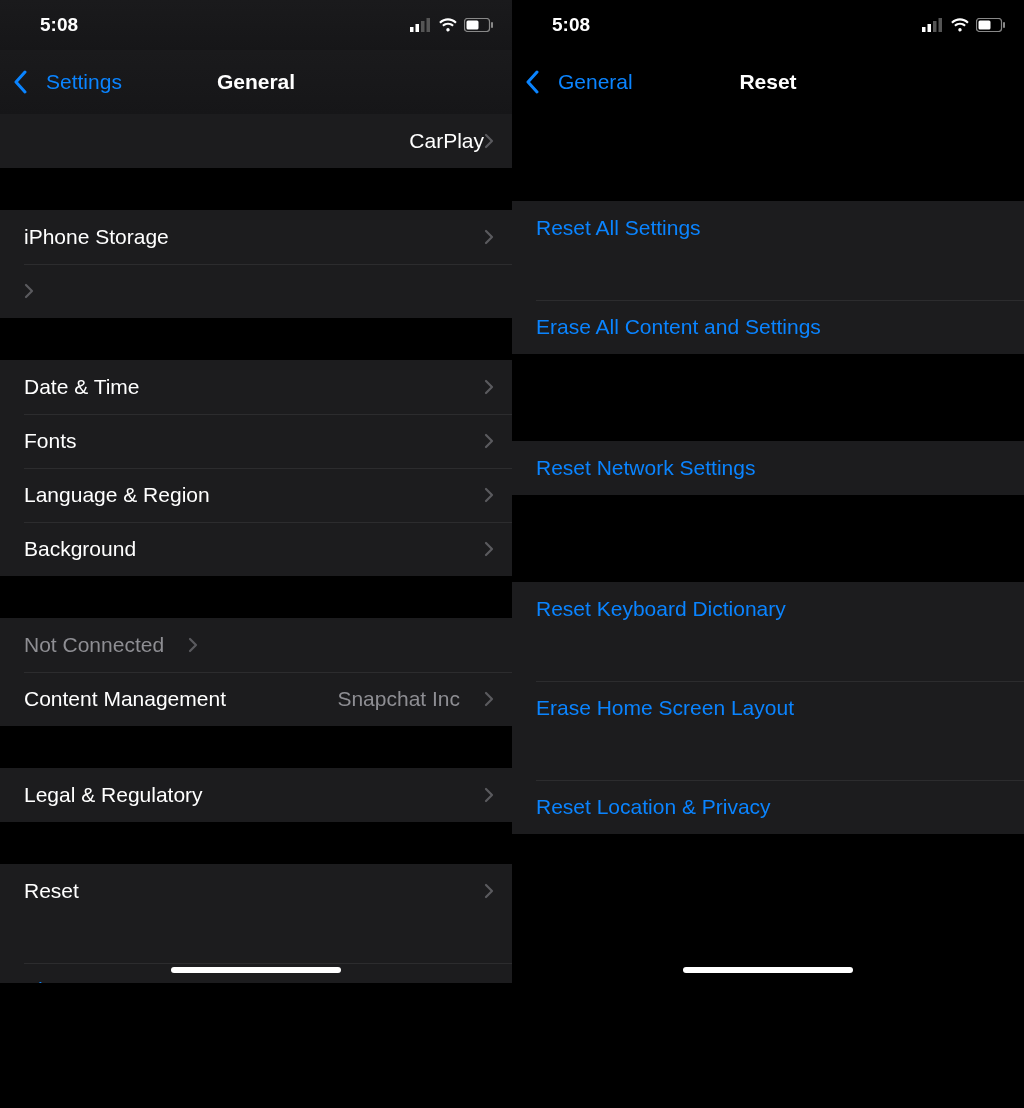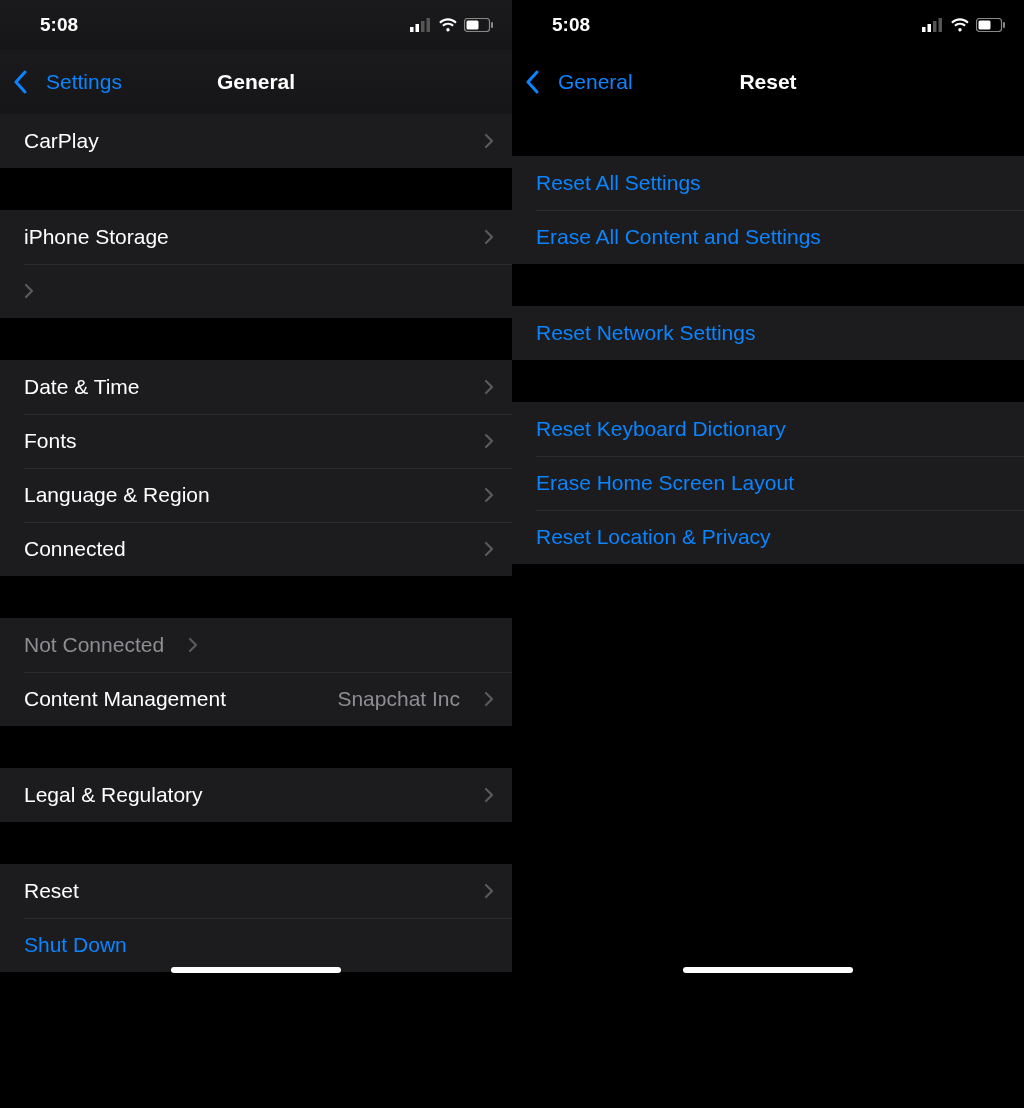--- a/index.html
+++ b/index.html
@@ -93,36 +93,38 @@
     color: #8e8e93;
     margin-right: 24px;
   }
   .row .chev {
     color: #5a5a5e;
     display: flex;
     align-items: center;
   }
   .row-link {
     color: #0a84ff;
+    margin-top: 45px;
   }
   .home-indicator {
     position: absolute;
     bottom: 10px;
     left: 50%;
     transform: translateX(-50%);
     width: 170px;
     height: 6px;
     border-radius: 3px;
     background: #fff;
   }
   .left .nav-bar, .left .status-bar {
     background: linear-gradient(#1a1a1c, #161618);
   }
   .left .row-carplay {
     background: #1c1c1e;
+    text-align: right;
   }
 </style>
 </head>
 <body>
 
 <div class="phone left">
   <div class="status-bar">
     <span>5:08</span>
     <div class="status-right">
       <span class="signal-icon">
@@ -210,21 +212,21 @@
     </div>
     <div class="row">
       <span class="label">Language &amp; Region</span>
       <span class="chev">
           <svg width="10" height="16" viewBox="0 0 10 16">
             <path d="M2 2 L8 8 L2 14" stroke="#5a5a5e" stroke-width="2.2" fill="none" stroke-linecap="round" stroke-linejoin="round"></path>
           </svg>
         </span>
     </div>
     <div class="row">
-      <span class="label">Connected</span>
+      <span class="label">Background</span>
       <span class="chev">
           <svg width="10" height="16" viewBox="0 0 10 16">
             <path d="M2 2 L8 8 L2 14" stroke="#5a5a5e" stroke-width="2.2" fill="none" stroke-linecap="round" stroke-linejoin="round"></path>
           </svg>
         </span>
     </div>
   </div>
 
   <div class="gap"></div>
 

